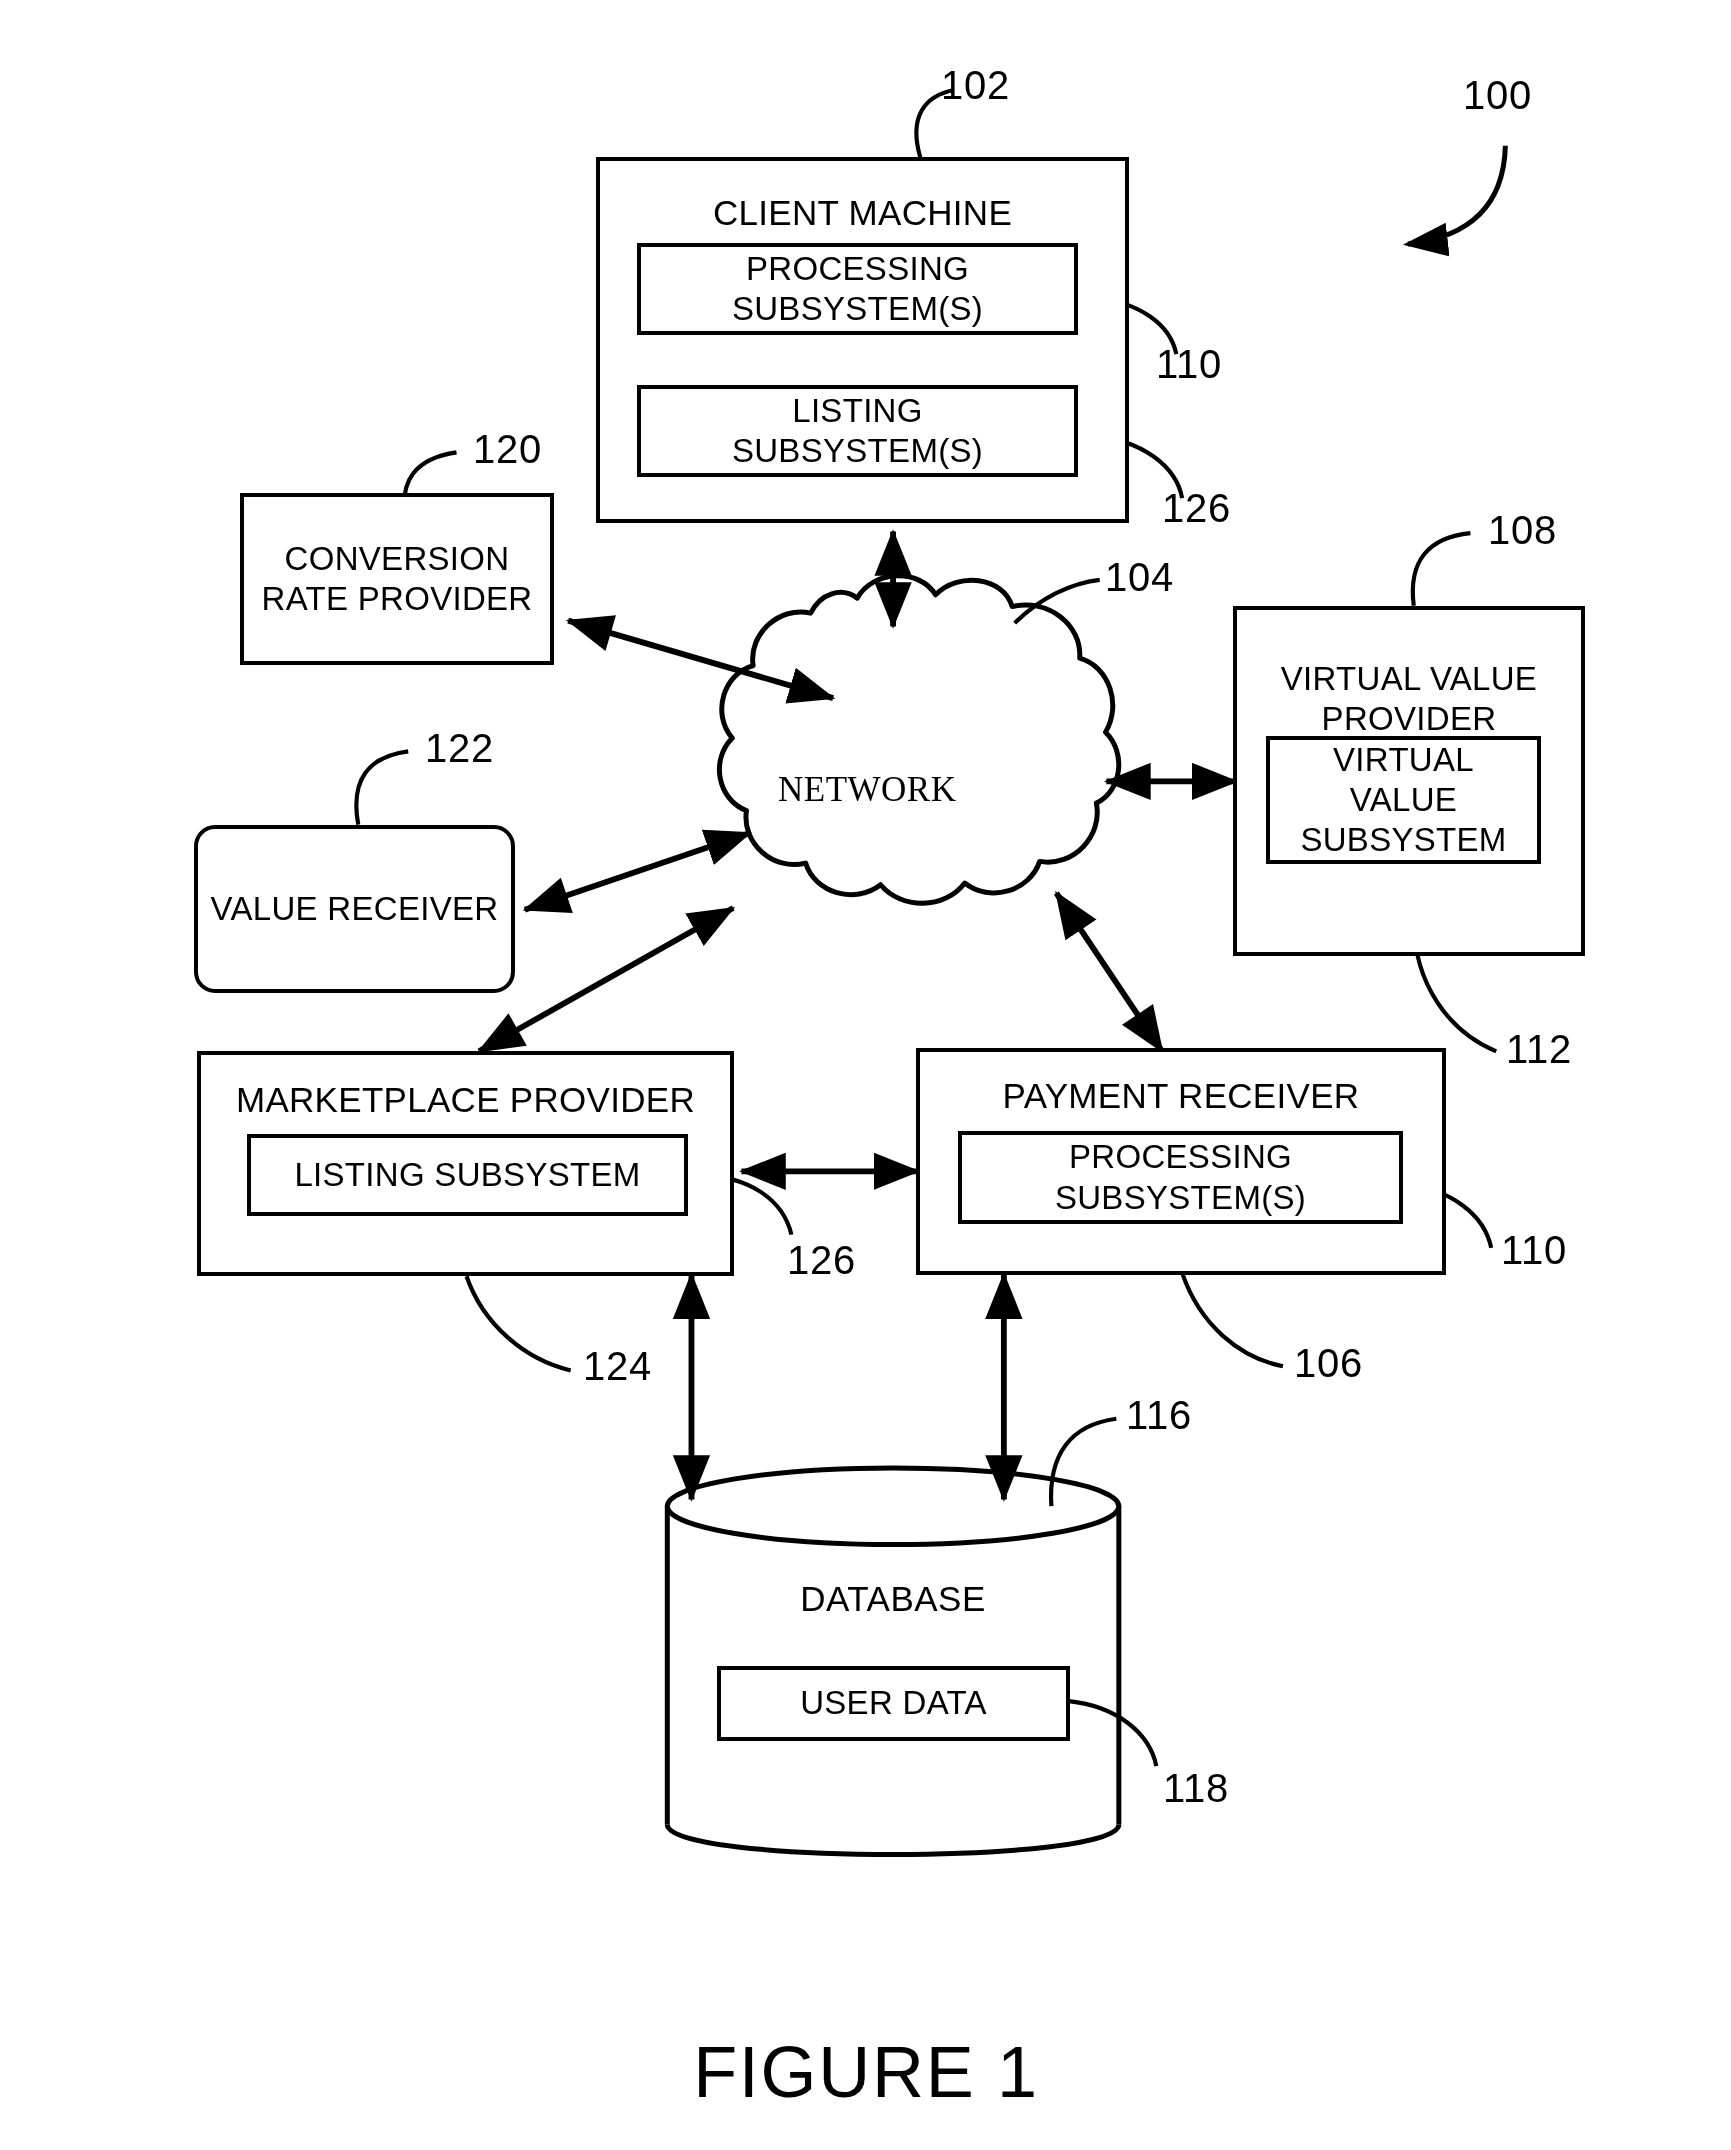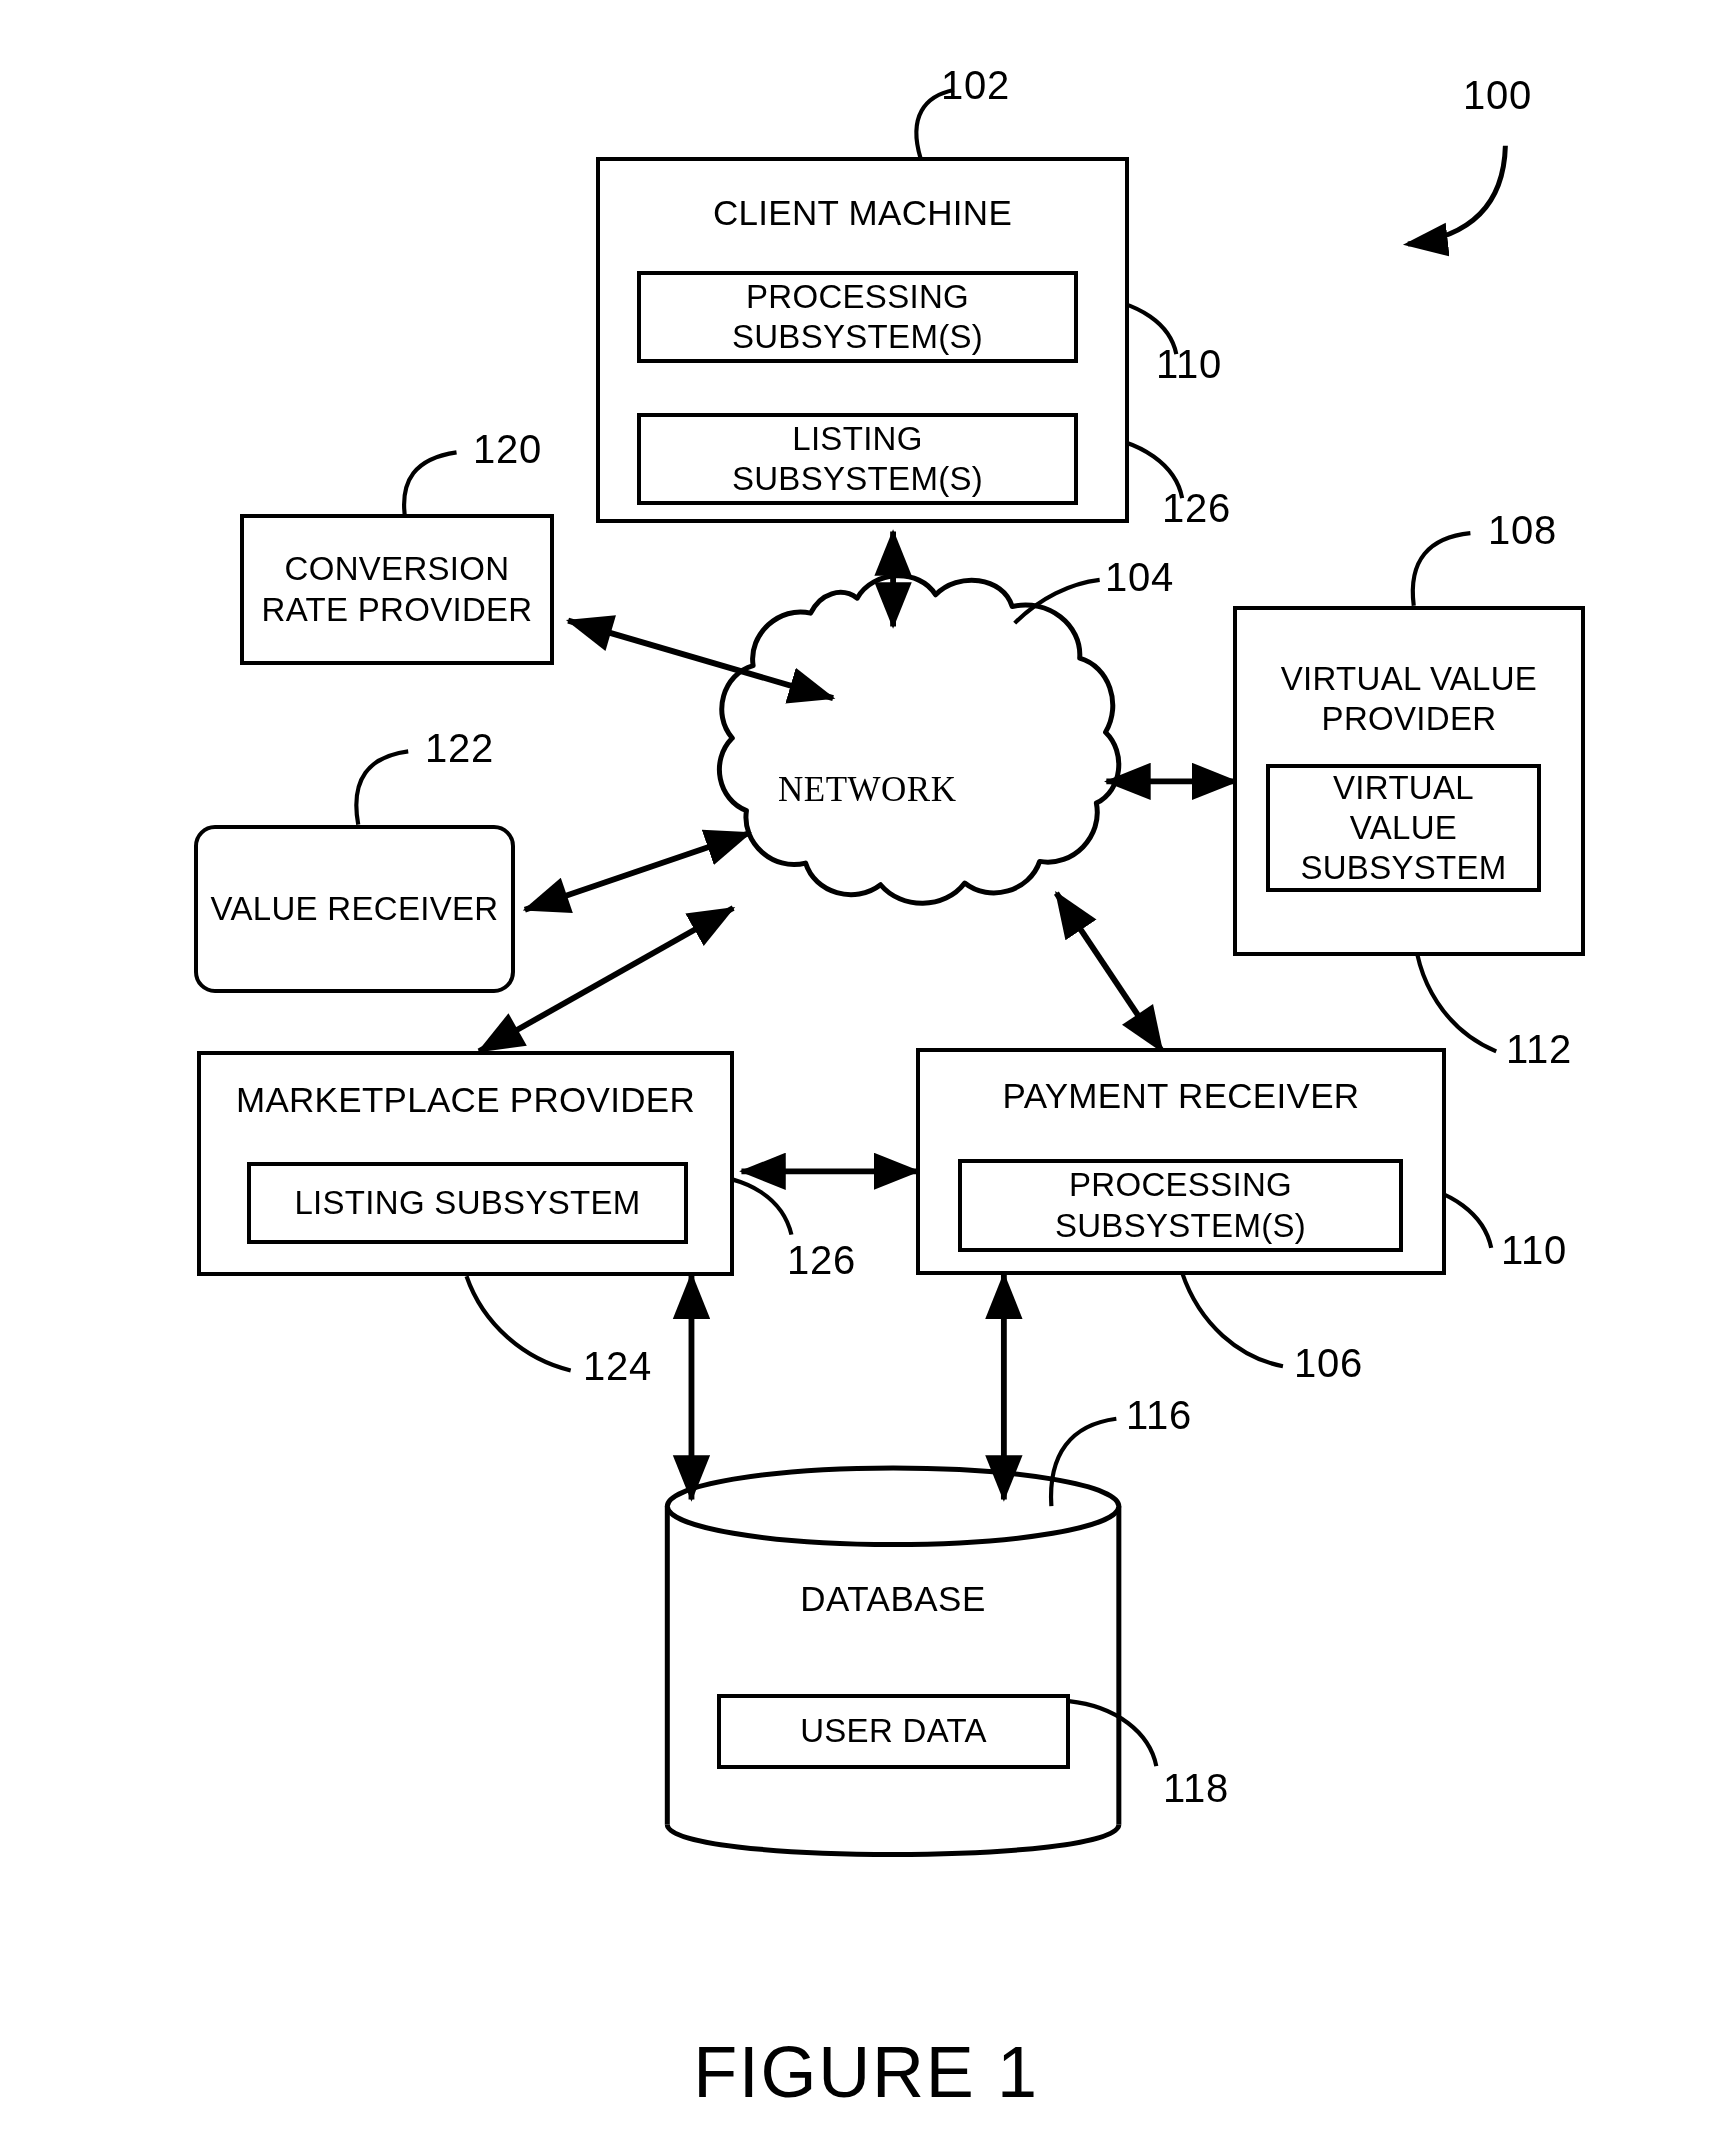--- a/index.html
+++ b/index.html
@@ -36,21 +36,20 @@
   }
   .inner-box {
     position: absolute;
     box-sizing: border-box;
     border: 4.2px solid #000;
     background: #fff;
     display: flex;
     align-items: center;
     justify-content: center;
     text-align: center;
-    margin-top: 28px;
   }
   .boxlabel {
     text-align: center;
     line-height: 1.22;
     letter-spacing: 0.3px;
   }
   .lbl-42 { font-size: 35px; }
   .lbl-40 { font-size: 33px; }
   
   .refnum {
@@ -183,21 +182,21 @@
       <div>SUBSYSTEM(S)</div>
     </div>
   </div>
   <div class="inner-box" style="left:637px; top:385px; width:441px; height:92px;">
     <div class="boxlabel lbl-40">
       <div>LISTING</div>
       <div>SUBSYSTEM(S)</div>
     </div>
   </div>
 
-  <div class="box" style="left:240px; top:514px; width:314px; height:151px; justify-content:center;">
+  <div class="box" style="left:240px; top:493px; width:314px; height:172px; justify-content:center;">
     <div class="boxlabel lbl-40">
       <div>CONVERSION</div>
       <div>RATE PROVIDER</div>
     </div>
   </div>
 
   <div class="box" style="left:194px; top:825px; width:321px; height:168px; justify-content:center;border-radius:21px;">
     <div class="boxlabel lbl-40">VALUE RECEIVER</div>
   </div>
 

